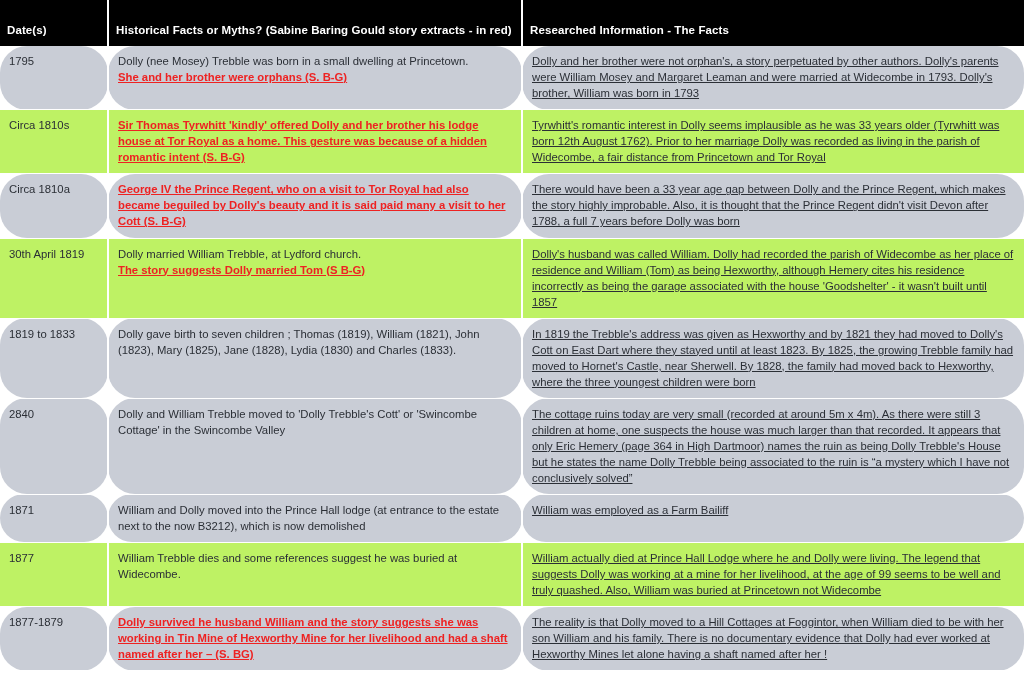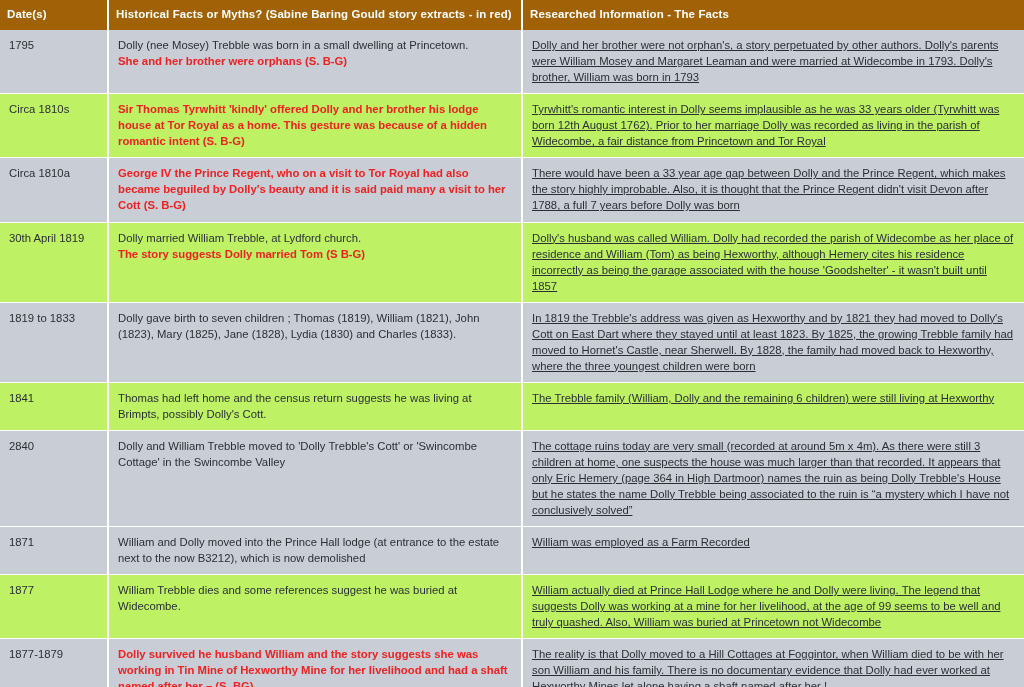--- a/index.html
+++ b/index.html
@@ -22,52 +22,53 @@
   table.facts-table {
     width: 1024px;
     border-collapse: collapse;
     table-layout: fixed;
   }
   table.facts-table col.col-date   { width: 108px; }
   table.facts-table col.col-myth   { width: 414px; }
   table.facts-table col.col-facts  { width: 502px; }
 
   thead th {
-    background: #a16207;
+    background: #000000;
     color: #ffffff;
     font-size: 11.5px;
     font-weight: bold;
     text-align: left;
-    padding: 8px 7px 9px 7px;
+    padding: 24px 7px 9px 7px;
     vertical-align: middle;
     border-right: 2px solid #ffffff;
     letter-spacing: 0.1px;
     line-height: 1.15;
   }
   thead th:last-child { border-right: none; }
 
   tbody td {
     font-size: 11.3px;
     color: #2b2f36;
     vertical-align: top;
     padding: 7px 9px 8px 9px;
     line-height: 1.42;
     border-right: 2px solid #ffffff;
     border-bottom: 1px solid #ffffff;
   }
   tbody td:last-child { border-right: none; text-decoration: underline; }
 
-  tbody tr.row-dark td  { background: #c9cdd6; }
+  tbody tr.row-dark td  { background: #c9cdd6; border-radius: 27px; }
   tbody tr.row-light td { background: #bef264; }
 
   td.date-cell { white-space: nowrap; }
 
   .red {
     color: #ee2222;
     font-weight: bold;
+    text-decoration: underline;
   }
   .blk { color: #2b2f36; }
 </style>
 </head>
 <body>
 
 <div id="table-wrap">
   <table class="facts-table">
     <colgroup>
       <col class="col-date">
@@ -100,34 +101,29 @@
         <tr class="row-light">
           <td class="date-cell">30th April 1819</td>
           <td><span class="blk seg">Dolly married William Trebble, at Lydford church.</span><br><span class="red seg">The story suggests Dolly married Tom (S B-G)</span></td>
           <td>Dolly's husband was called William. Dolly had recorded the parish of Widecombe as her place of residence and William (Tom) as being Hexworthy, although Hemery cites his residence incorrectly as being the garage associated with the house 'Goodshelter'  - it wasn't built until 1857</td>
         </tr>
         <tr class="row-dark">
           <td class="date-cell">1819 to 1833</td>
           <td><span class="blk seg">Dolly gave birth to seven children ; Thomas (1819), William (1821), John (1823), Mary (1825), Jane (1828), Lydia (1830) and Charles (1833).</span></td>
           <td>In 1819 the Trebble's address was given as Hexworthy and by 1821 they had moved to Dolly's Cott on East Dart where they stayed until at least 1823. By 1825, the growing Trebble family had moved to Hornet's Castle, near Sherwell. By 1828, the family had moved back to Hexworthy, where the three youngest children were born</td>
         </tr>
-        <tr class="row-light">
-          <td class="date-cell">1841</td>
-          <td><span class="blk seg">Thomas had left home and the census return suggests he was living at Brimpts, possibly Dolly's Cott.</span></td>
-          <td>The Trebble family (William, Dolly and the remaining 6 children) were still living at Hexworthy</td>
-        </tr>
         <tr class="row-dark">
           <td class="date-cell">2840</td>
           <td><span class="blk seg">Dolly and William Trebble moved to 'Dolly Trebble's Cott' or 'Swincombe Cottage' in the Swincombe Valley</span></td>
           <td>The cottage ruins today are very small (recorded at around 5m x 4m). As there were still 3 children at home, one suspects the house was much larger than that recorded. It appears that only Eric Hemery (page 364 in High Dartmoor) names the ruin as being Dolly Trebble's House but he states the name Dolly Trebble being associated to the ruin is “a mystery which I have not conclusively solved”</td>
         </tr>
         <tr class="row-dark">
           <td class="date-cell">1871</td>
           <td><span class="blk seg">William and Dolly moved into the Prince Hall lodge (at entrance to the estate next to the now B3212), which is now demolished</span></td>
-          <td>William was employed as a Farm Recorded</td>
+          <td>William was employed as a Farm Bailiff</td>
         </tr>
         <tr class="row-light">
           <td class="date-cell">1877</td>
           <td><span class="blk seg">William Trebble dies and some references suggest he was buried at Widecombe.</span></td>
           <td>William actually died at Prince Hall Lodge where he and Dolly were living. The legend that suggests Dolly was working at a mine for her livelihood, at the age of 99 seems to be well and truly quashed. Also, William was buried at Princetown not Widecombe</td>
         </tr>
         <tr class="row-dark">
           <td class="date-cell">1877-1879</td>
           <td><span class="red seg">Dolly survived he husband William and the story suggests she was working in Tin Mine of Hexworthy Mine for her livelihood and had a shaft named after her – (S. BG)</span></td>
           <td>The reality is that Dolly moved to a Hill Cottages at Foggintor, when William died  to be with her son William and his family. There is no documentary evidence that Dolly had ever worked at Hexworthy Mines let alone having a shaft named after her !</td>

